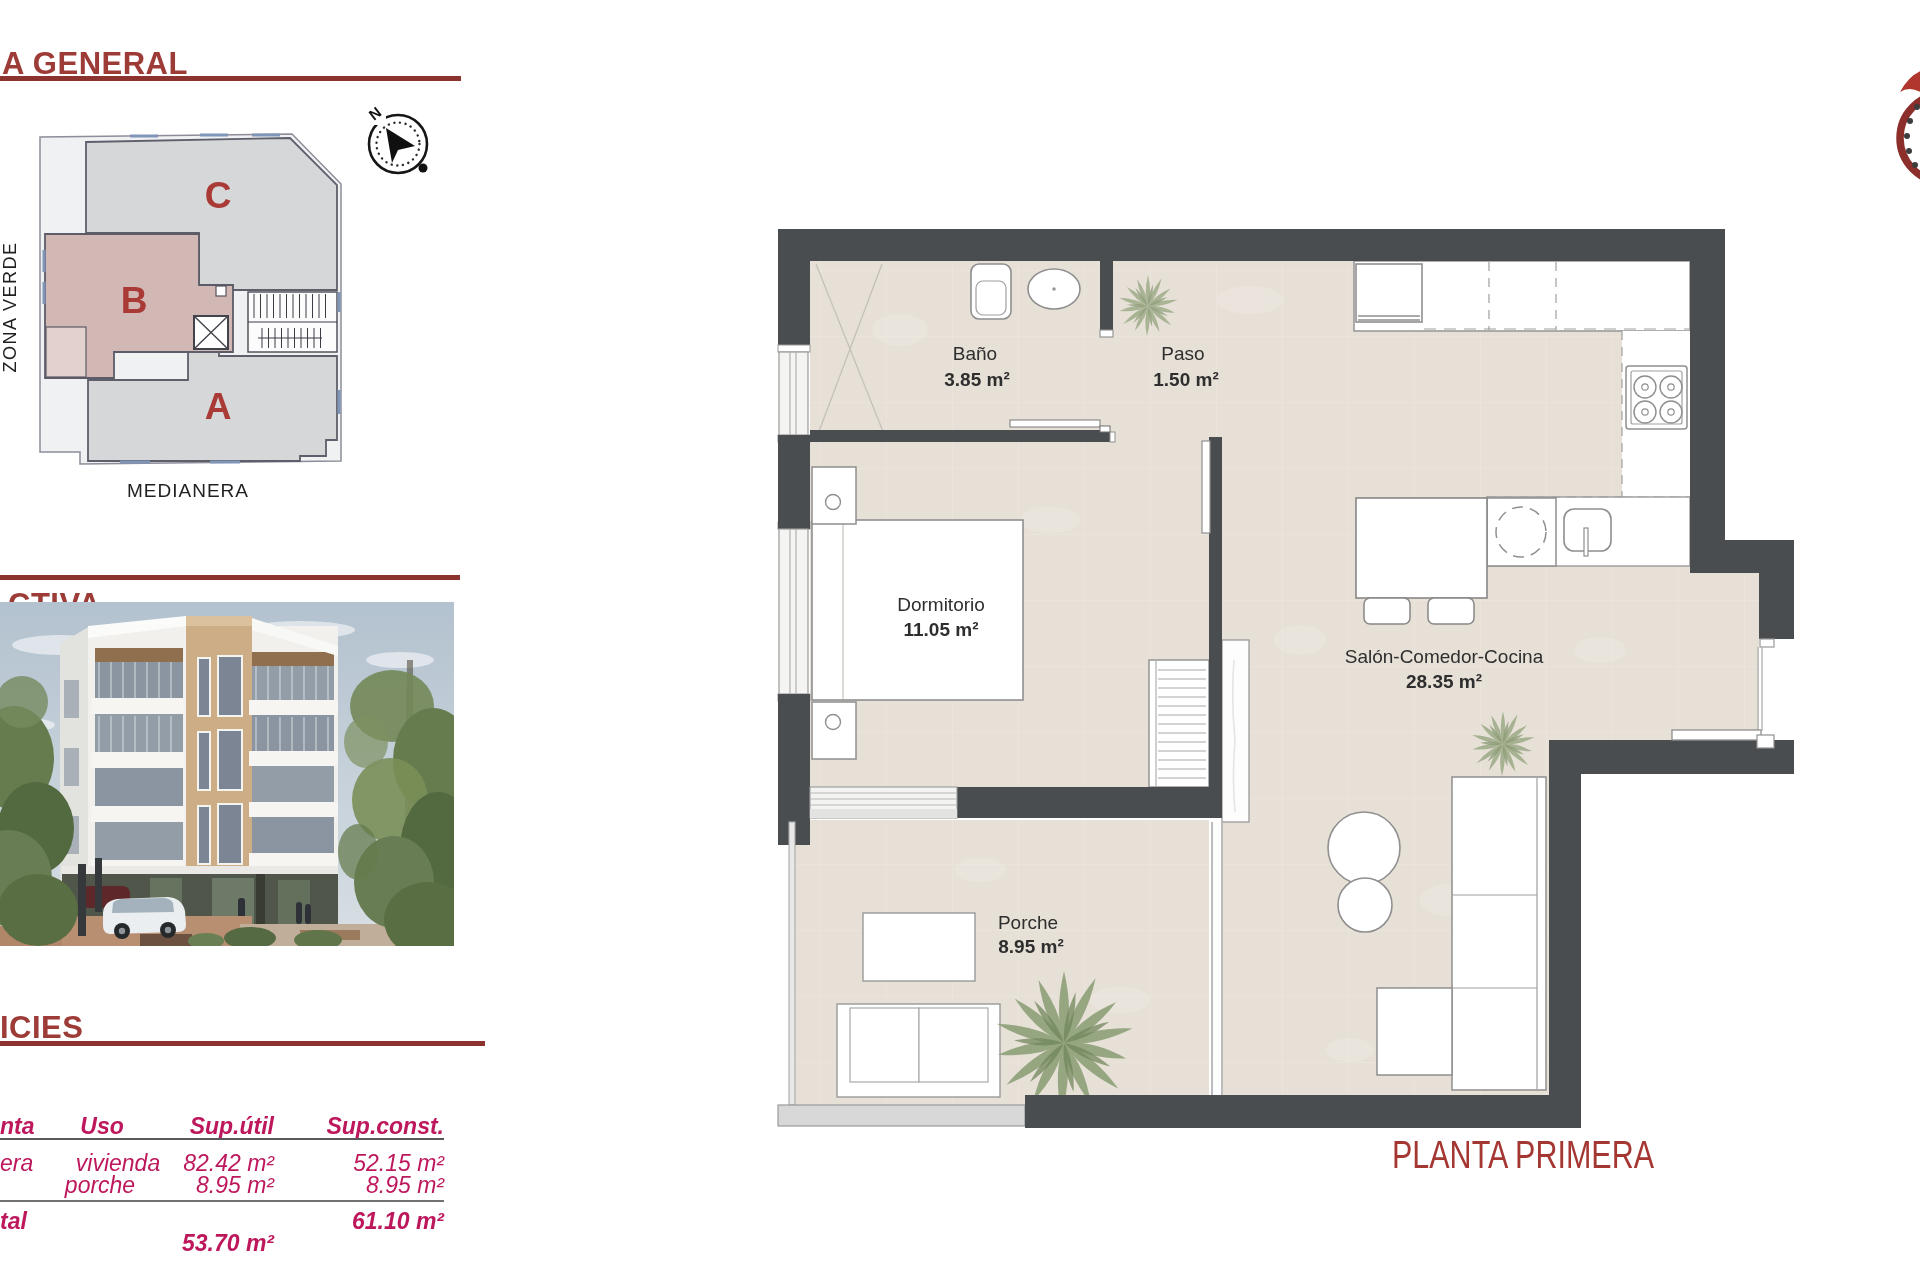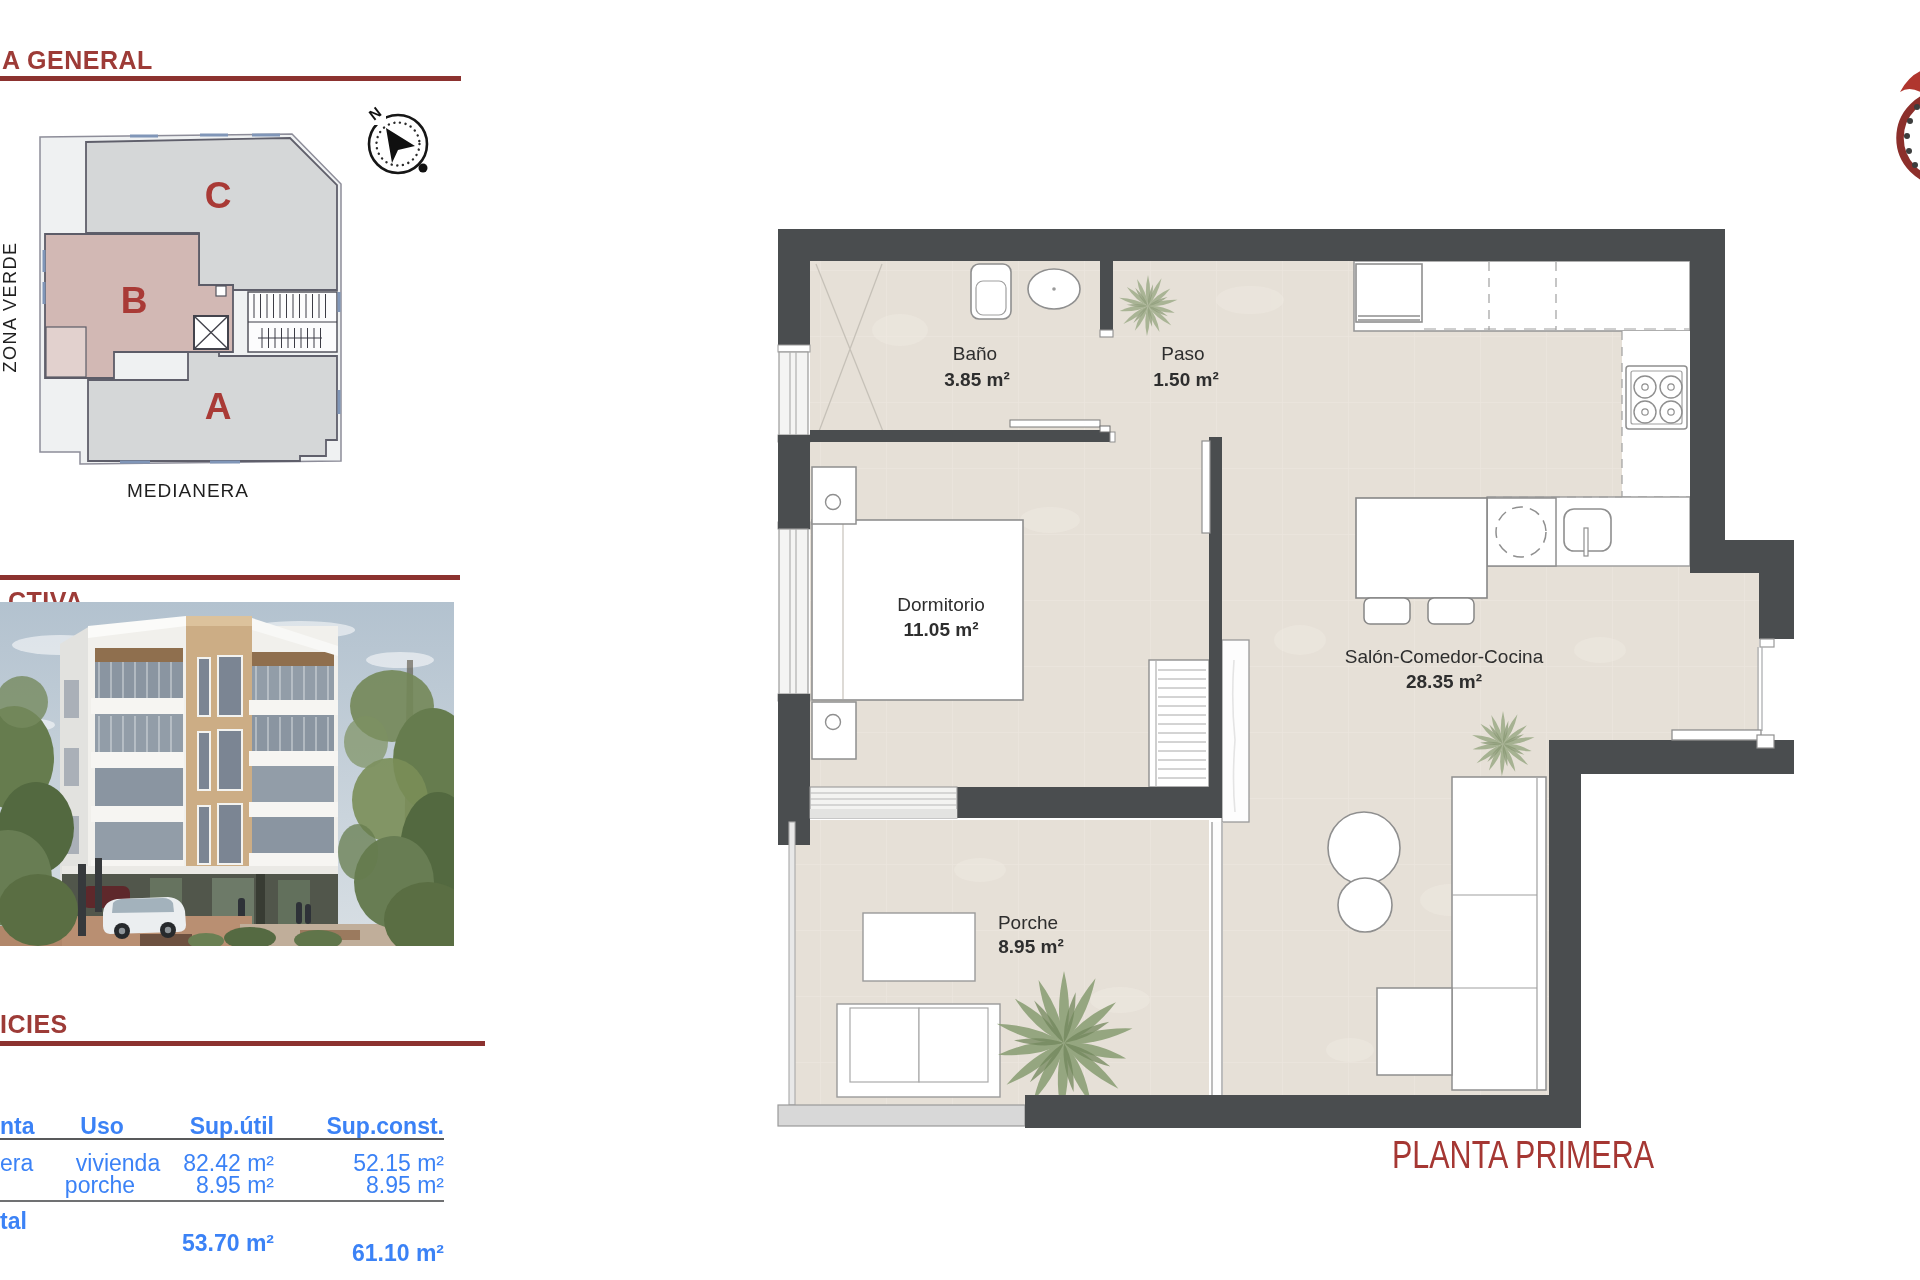--- a/index.html
+++ b/index.html
@@ -1,21 +1,21 @@
 <!DOCTYPE html>
 <html><head>
 <meta charset="utf-8">
 <style>
   html,body{margin:0;padding:0;background:#fff;}
   body{width:1920px;height:1280px;position:relative;overflow:hidden;
        font-family:"Liberation Sans",sans-serif;}
   .abs{position:absolute;}
-  .hd{font-weight:bold;color:#9d3b37;font-size:25px;letter-spacing:.5px;white-space:nowrap;}
+  .hd{font-weight:bold;color:#9d3b37;font-size:31px;letter-spacing:.5px;white-space:nowrap;}
   .rule{background:#8c322f;height:5px;}
-  .tb{font-size:23px;color:#3b82f6;white-space:nowrap;}
+  .tb{font-size:23px;color:#be185d;white-space:nowrap;font-style:italic;}
   .tbb{font-weight:bold;}
   .ctr{transform:translateX(-50%);}
   .rgt{transform:translateX(-100%);}
 </style>
 </head>
 <body>
 
 <div class="abs hd" style="left:2px;top:46px;">A GENERAL</div>
 
 <div class="abs rule" style="left:0;top:76px;width:461px;"></div>
@@ -41,21 +41,21 @@
 <div class="abs tb rgt" style="left:444px;top:1150px;">52.15 m²</div>
 
 <div class="abs tb ctr" style="left:100px;top:1172px;">porche</div>
 <div class="abs tb rgt" style="left:274px;top:1172px;">8.95 m²</div>
 <div class="abs tb rgt" style="left:444px;top:1172px;">8.95 m²</div>
 
 <div class="abs" style="left:0;top:1200px;width:444px;height:2px;background:#707173;"></div>
 
 <div class="abs tb tbb" style="left:0;top:1208px;">tal</div>
 <div class="abs tb tbb rgt" style="left:274px;top:1208px;margin-top:22px;">53.70 m²</div>
-<div class="abs tb tbb rgt" style="left:444px;top:1208px;margin-top:32px;">61.10 m²</div>
+<div class="abs tb tbb rgt" style="left:444px;top:1208px;">61.10 m²</div>
 
 <svg class="abs" style="left:0;top:0;" width="1920" height="1280" viewBox="0 0 1920 1280">
 <defs>
   <pattern id="tiles" width="66" height="66" patternUnits="userSpaceOnUse" x="820" y="270">
     <rect width="66" height="66" fill="#e6e0d7"></rect>
     <path d="M0,0H66M0,0V66" stroke="#ece6de" stroke-width="1.6"></path>
   </pattern>
   <linearGradient id="sky" x1="0" y1="0" x2="0" y2="1">
     <stop offset="0" stop-color="#b3c2cf"></stop>
         <stop offset="1" stop-color="#d8dfe4"></stop>

